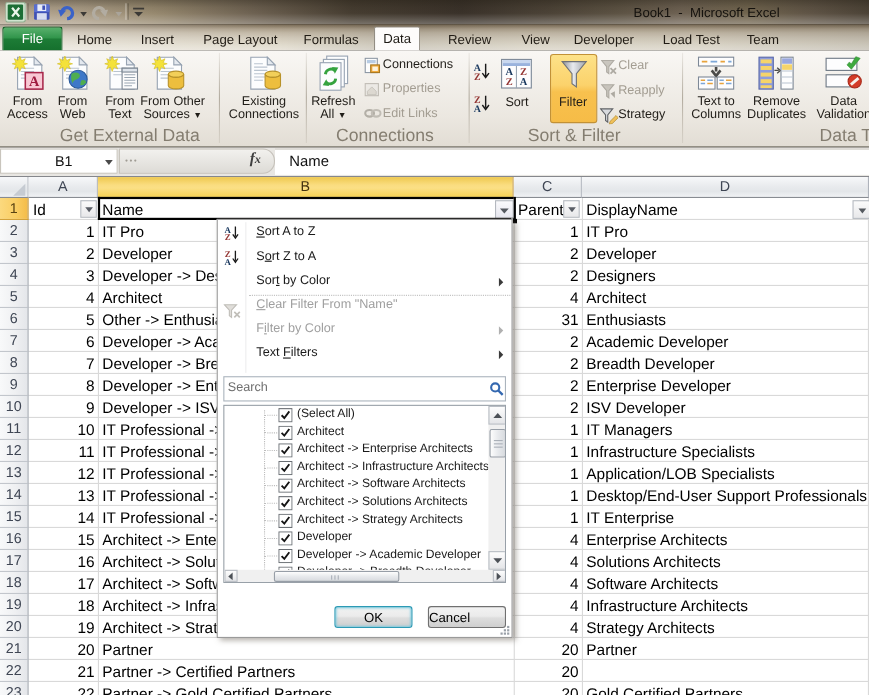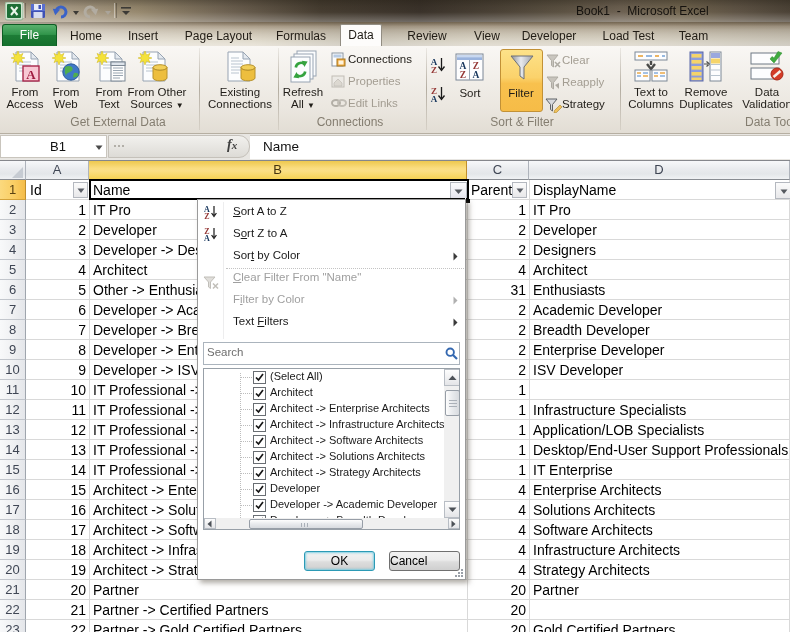--- a/index.html
+++ b/index.html
@@ -24,21 +24,21 @@
   border:1px solid #0d5c23;border-bottom:none;color:#fff;font-size:12px;text-align:center;line-height:21px;box-sizing:border-box}
 #datatab{left:340px;top:2px;width:42px;height:22px;border-radius:2px 2px 0 0;
   background:#fdfcfb;border:1px solid #928d83;border-bottom:none;box-sizing:border-box;
   color:#1d1a14;font-size:12px;text-align:center;line-height:20px}
 
 #ribbon{left:0;top:46px;width:790px;height:87px;
   background:linear-gradient(180deg,#f9f7f4 0%,#f2efea 35%,#ebe7e0 70%,#e2ddd4 100%);
   border-bottom:1px solid #b6afa2;box-sizing:content-box;}
 .gsep{position:absolute;top:2px;width:1px;height:82px;
   background:linear-gradient(180deg,rgba(160,152,138,.15),rgba(160,152,138,.75) 50%,rgba(160,152,138,.2));}
-.glabel{position:absolute;top:69px;height:14px;font-size:12px;color:#847d70;text-align:center;white-space:nowrap}
+.glabel{position:absolute;top:69px;height:14px;font-size:16px;color:#847d70;text-align:center;white-space:nowrap}
 .blab{position:absolute;font-size:11.5px;color:#201d18;text-align:center;white-space:nowrap;line-height:12px}
 .slab{position:absolute;font-size:11.5px;color:#201d18;white-space:nowrap;line-height:13px}
 .slab.dis{color:#a39d92}
 
 #fbar{left:0;top:134px;width:790px;height:26px;background:#e8e6e2;border-bottom:1px solid #8e9097}
 #namebox{position:absolute;left:0;top:1px;width:107px;height:23px;background:#fff;border:1px solid #c9c5bd;box-sizing:border-box}
 #fxarea{position:absolute;left:250px;top:1px;right:0;height:23px;background:#fff;border-top:1px solid #c9c5bd}
 
 #grid{left:0;top:160px;width:790px;height:472px;background:#fff}
 .chead{position:absolute;top:1px;height:19px;line-height:18px;text-align:center;font-size:13px;color:#3f4654;
@@ -438,20 +438,21 @@
 <div class="cell" style="left:93px;top:180px;width:373px">Developer -&gt; Enterprise Developer</div>
 <div class="cell num" style="left:469px;top:180px;width:57px">2</div>
 <div class="cell" style="left:533px;top:180px;width:256px">Enterprise Developer</div>
 <div class="cell num" style="left:27px;top:200px;width:59px">9</div>
 <div class="cell" style="left:93px;top:200px;width:373px">Developer -&gt; ISV Developer</div>
 <div class="cell num" style="left:469px;top:200px;width:57px">2</div>
 <div class="cell" style="left:533px;top:200px;width:256px">ISV Developer</div>
 <div class="cell num" style="left:27px;top:220px;width:59px">10</div>
 <div class="cell" style="left:93px;top:220px;width:373px">IT Professional -&gt; IT Managers</div>
 <div class="cell num" style="left:469px;top:220px;width:57px">1</div>
+<div class="cell" style="left:533px;top:220px;width:256px">IT Managers</div>
 <div class="cell num" style="left:27px;top:240px;width:59px">11</div>
 <div class="cell" style="left:93px;top:240px;width:373px">IT Professional -&gt; Infrastructure Specialists</div>
 <div class="cell num" style="left:469px;top:240px;width:57px">1</div>
 <div class="cell" style="left:533px;top:240px;width:256px">Infrastructure Specialists</div>
 <div class="cell num" style="left:27px;top:260px;width:59px">12</div>
 <div class="cell" style="left:93px;top:260px;width:373px">IT Professional -&gt; Application/LOB Specialists</div>
 <div class="cell num" style="left:469px;top:260px;width:57px">1</div>
 <div class="cell" style="left:533px;top:260px;width:256px">Application/LOB Specialists</div>
 <div class="cell num" style="left:27px;top:280px;width:59px">13</div>
 <div class="cell" style="left:93px;top:280px;width:373px">IT Professional -&gt; Desktop/End-User Support Professionals</div>

